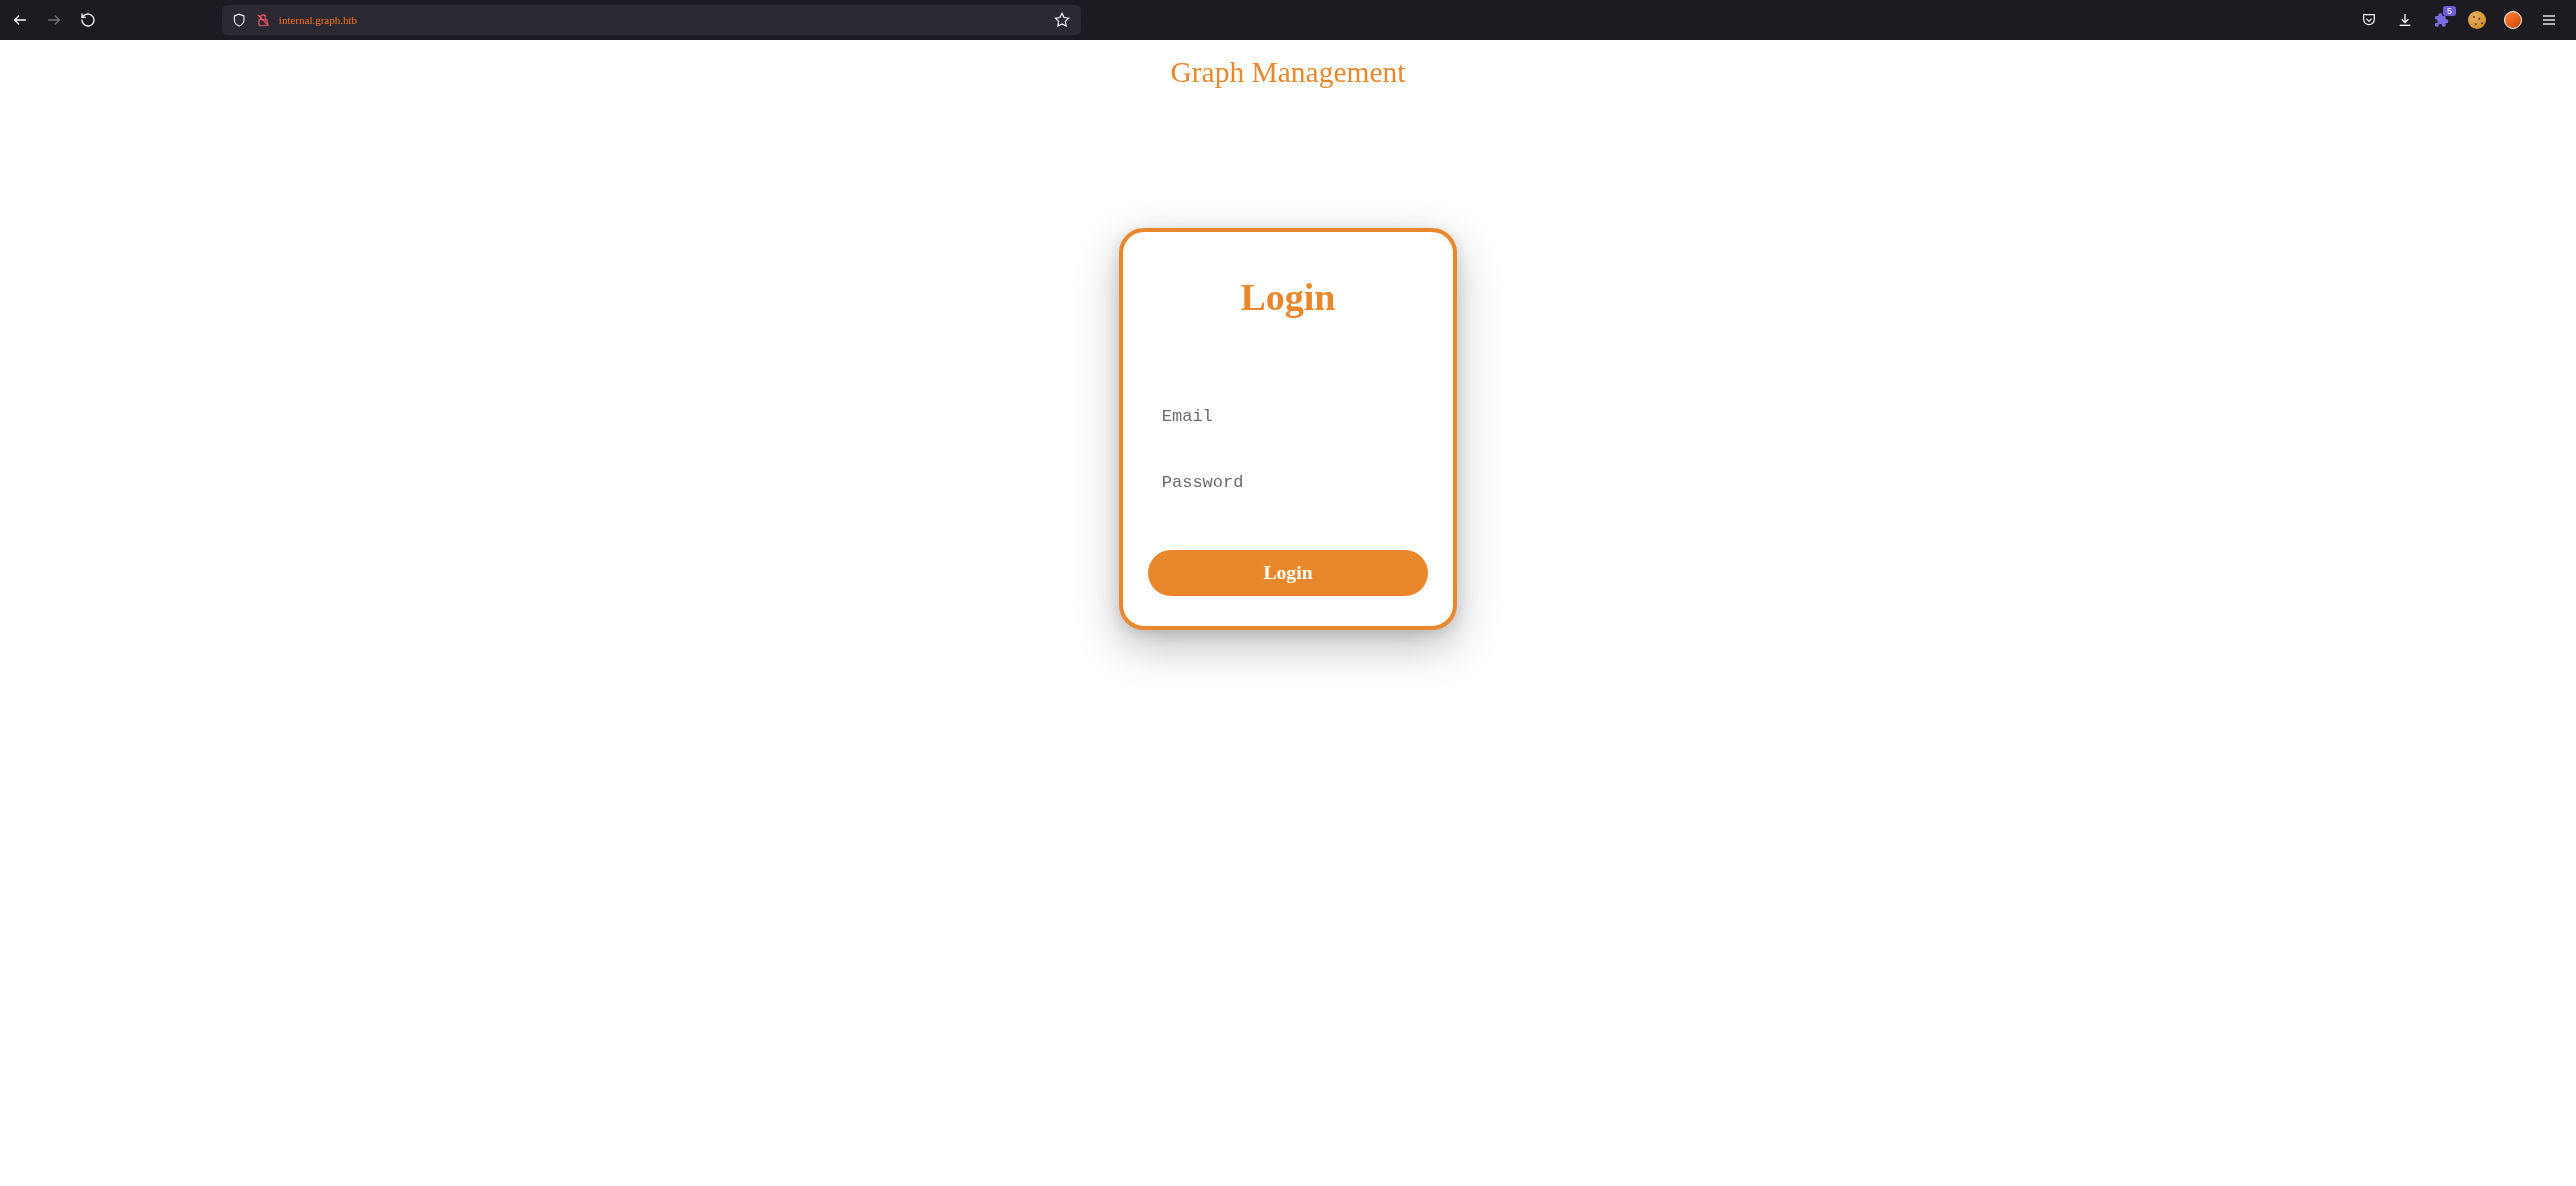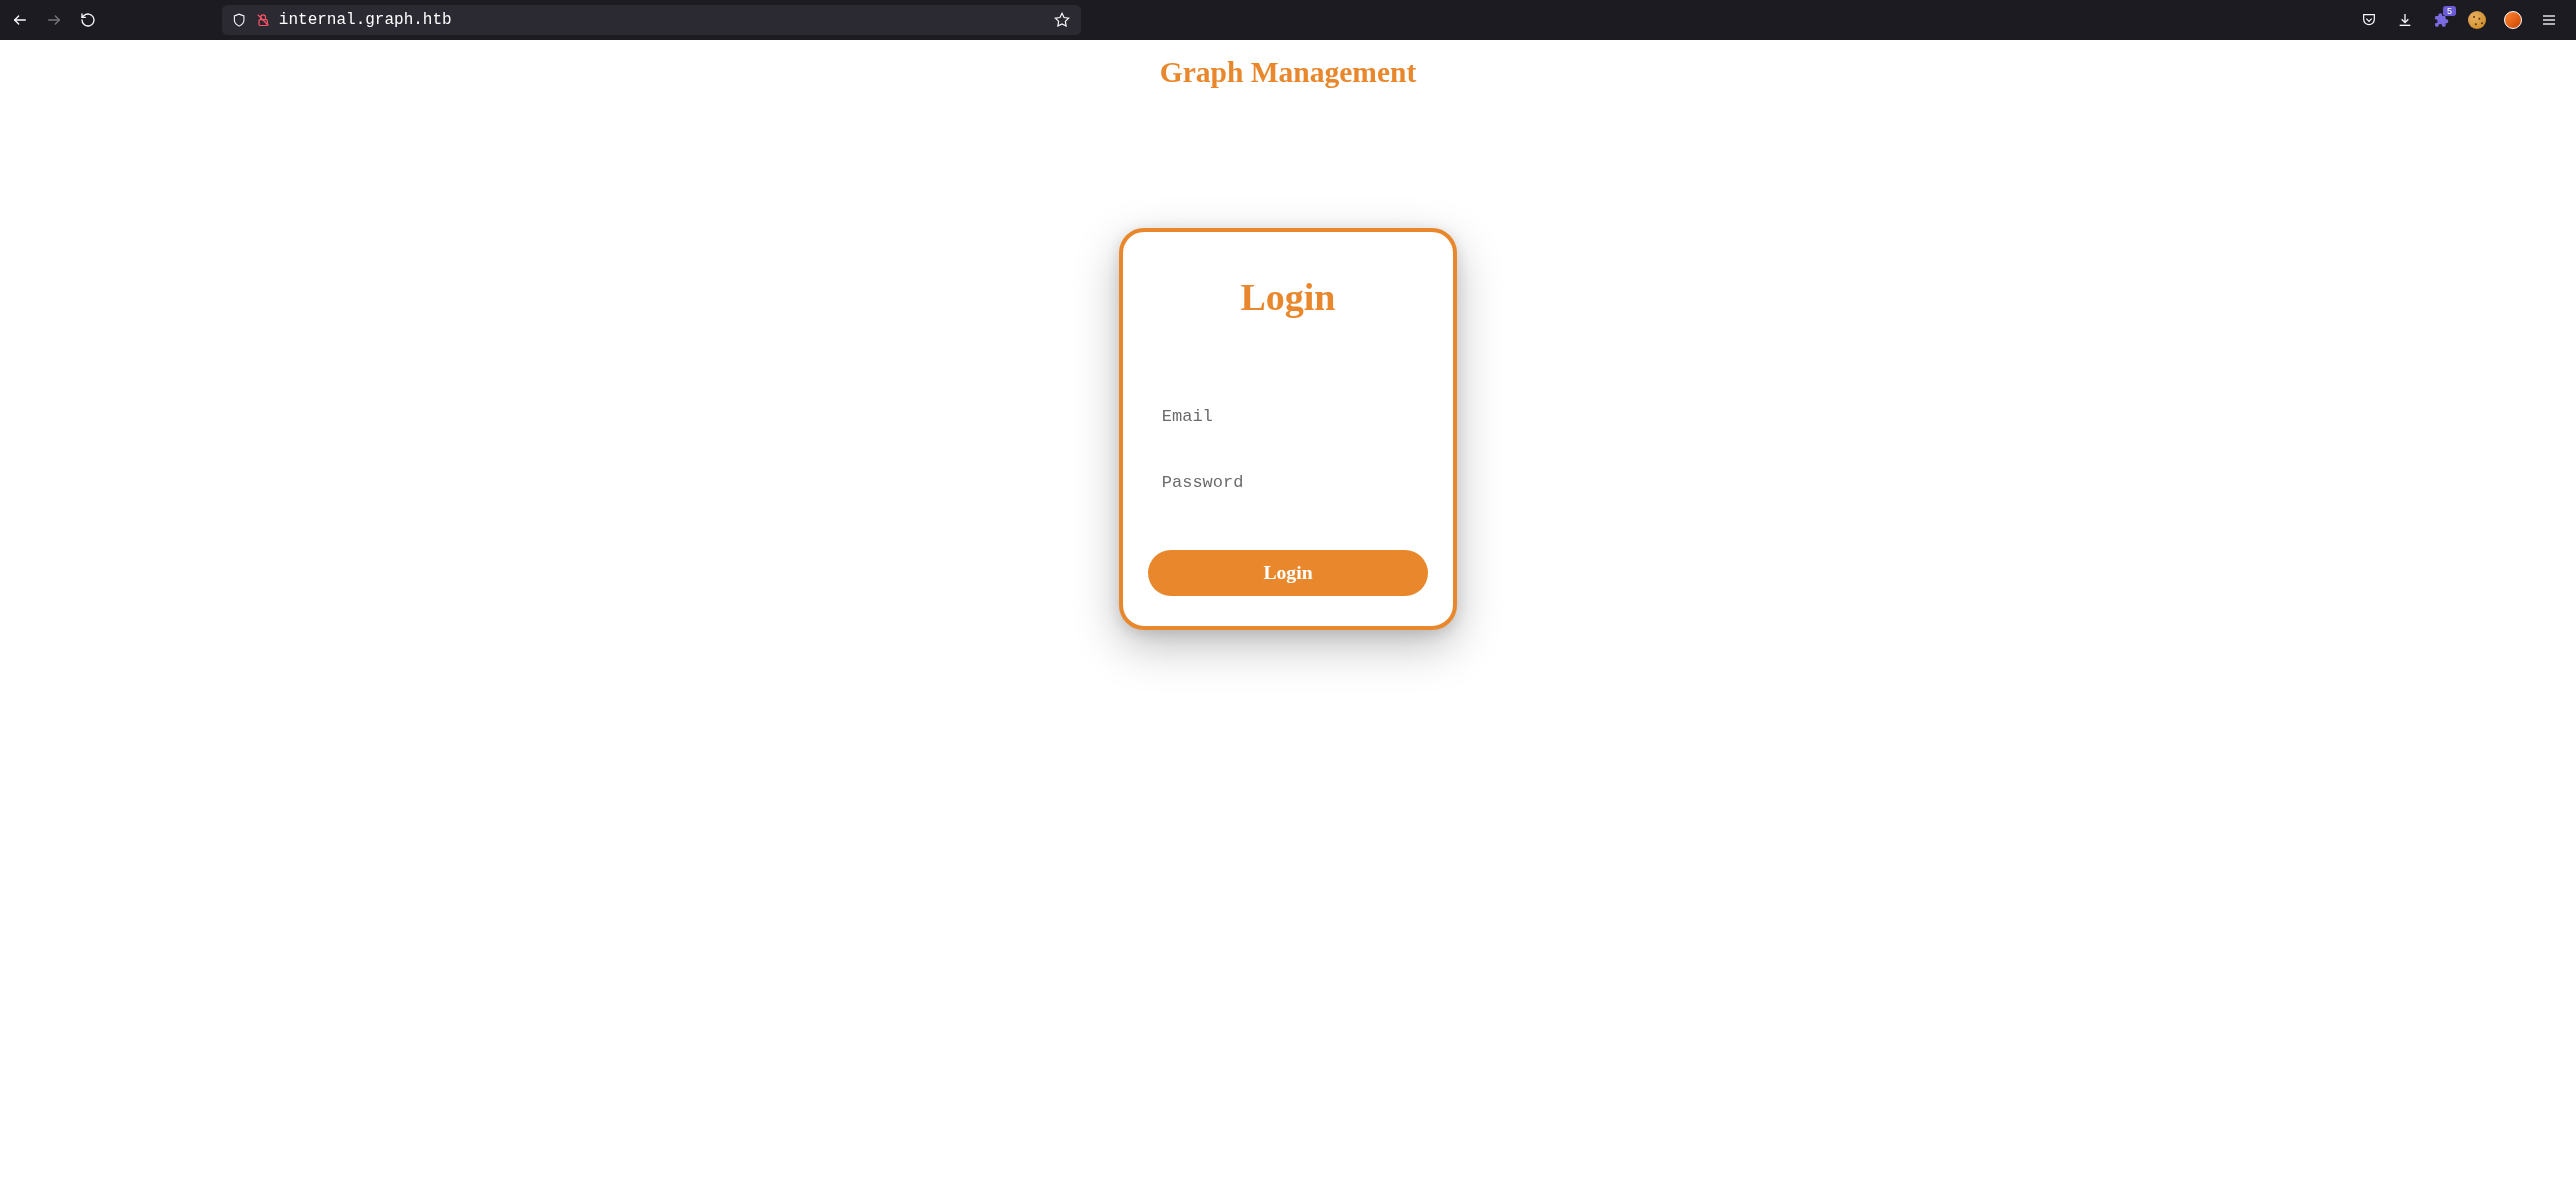--- a/index.html
+++ b/index.html
@@ -59,23 +59,23 @@
       margin-left: 107px;
     }
     
     .url-icon {
       display: flex;
       align-items: center;
       color: #fbfbfe;
     }
     
     .url-text {
-      color: #ffffff;
-      font-family: Liberation Mono, monospace;
-      font-size: 16px;
+      color: #f97316;
+      font-family: Liberation Serif, serif;
+      font-size: 11px;
       flex: 1;
     }
     
     .star-btn {
       color: #fbfbfe;
       display: flex;
       align-items: center;
     }
     
     .toolbar-right {
@@ -139,21 +139,21 @@
     
     
     .page-content {
       padding-top: 16px;
       text-align: center;
     }
     
     .page-title {
       color: #e8872b;
       font-size: 29.5px;
-      font-weight: bold;
+      font-weight: normal;
       font-family: Georgia, 'Times New Roman', serif;
     }
     
     .login-card {
       width: 338px;
       margin: 139px auto 0;
       background: #ffffff;
       border: 4.5px solid #e8872b;
       border-radius: 25px;
       padding: 43px 25px 30px;

